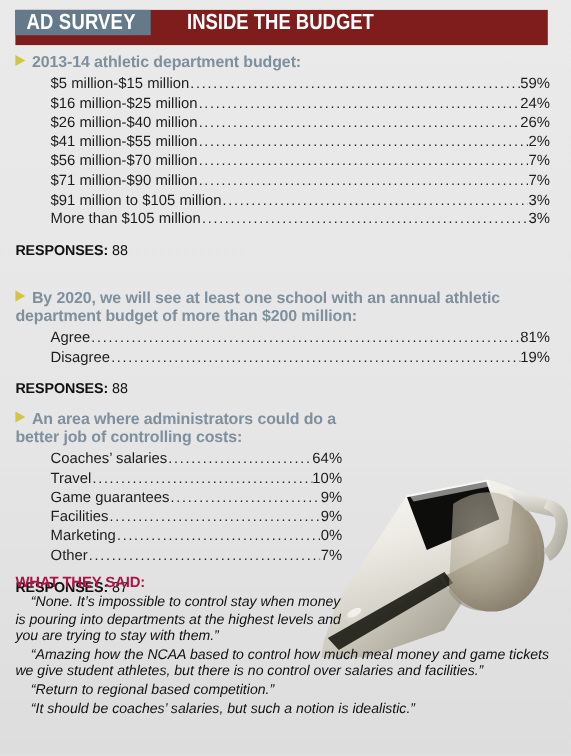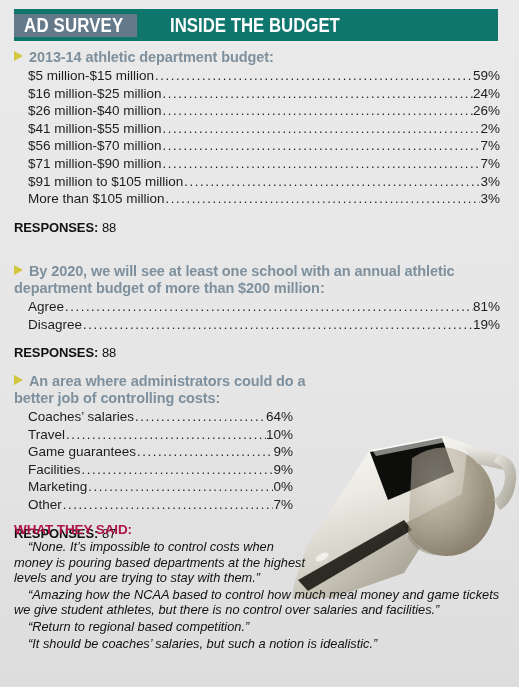--- a/index.html
+++ b/index.html
@@ -16,23 +16,23 @@
     background: linear-gradient(180deg, #eaeaea 0%, #e6e6e6 55%, #dddddd 100%);
   }
 
   
   .header {
     position: absolute;
     left: 14px;
     top: 9px;
     width: 484px;
     height: 32px;
-    background: #0f766e;
+    background: #7f1d1d;
     display: flex;
-    align-items: center;
+    align-items: flex-start;
   }
   .header-tab {
     background: #64798a;
     color: #ffffff;
     display: flex;
     align-items: center;
     padding: 0 11px 0 12px;
     font-family: "Liberation Sans Narrow", "Liberation Sans", sans-serif;
     font-weight: bold;
     font-size: 20px;
@@ -86,21 +86,21 @@
   .tri {
     display: inline-block;
     width: 0; height: 0;
     border-left: 9px solid #d2c640;
     border-top: 5.5px solid transparent;
     border-bottom: 5.5px solid transparent;
     margin-right: 6px;
     vertical-align: 1px;
   }
 
-  .rows { margin-left: 14px; }
+  .rows { margin-left: 32px; }
   .row {
     display: flex;
     align-items: baseline;
     font-size: 13.5px;
     line-height: 17.6px;
     color: #1d1d1d;
     white-space: nowrap;
   }
   .row .label { flex: 0 0 auto; }
   .row .leader {
@@ -321,17 +321,17 @@
     </div>
   </div>
   <div class="responses">
     <b>RESPONSES:</b>
     <span>87</span>
   </div>
 </div>
 
 <div class="quotes">
   <div class="quotes-title">WHAT THEY SAID:</div>
-  <div class="quote narrow">“None. It’s impossible to control costs when money is pouring based departments at the highest levels and you are trying to stay with them.”</div>
+  <div class="quote narrow">“None. It’s impossible to control stay when money is pouring into departments at the highest levels and you are trying to stay with them.”</div>
   <div class="quote">“Amazing how the NCAA based to control how much meal money and game tickets we give student athletes, but there is no control over salaries and facilities.”</div>
   <div class="quote">“Return to regional based competition.”</div>
   <div class="quote">“It should be coaches’ salaries, but such a notion is idealistic.”</div>
 </div>
 
 </body></html>

